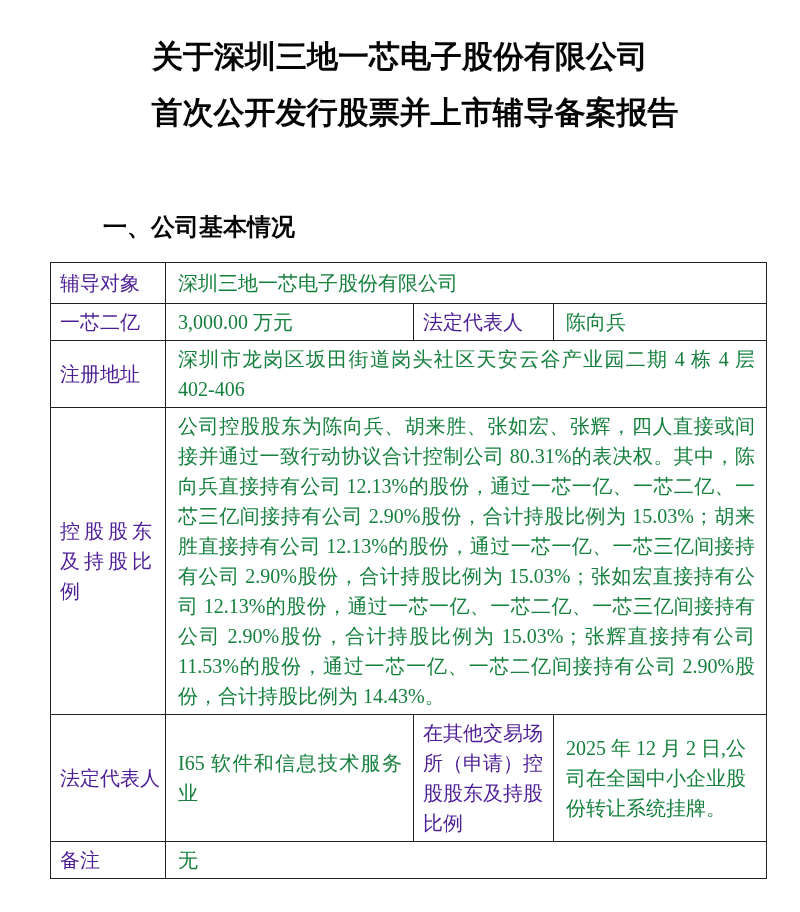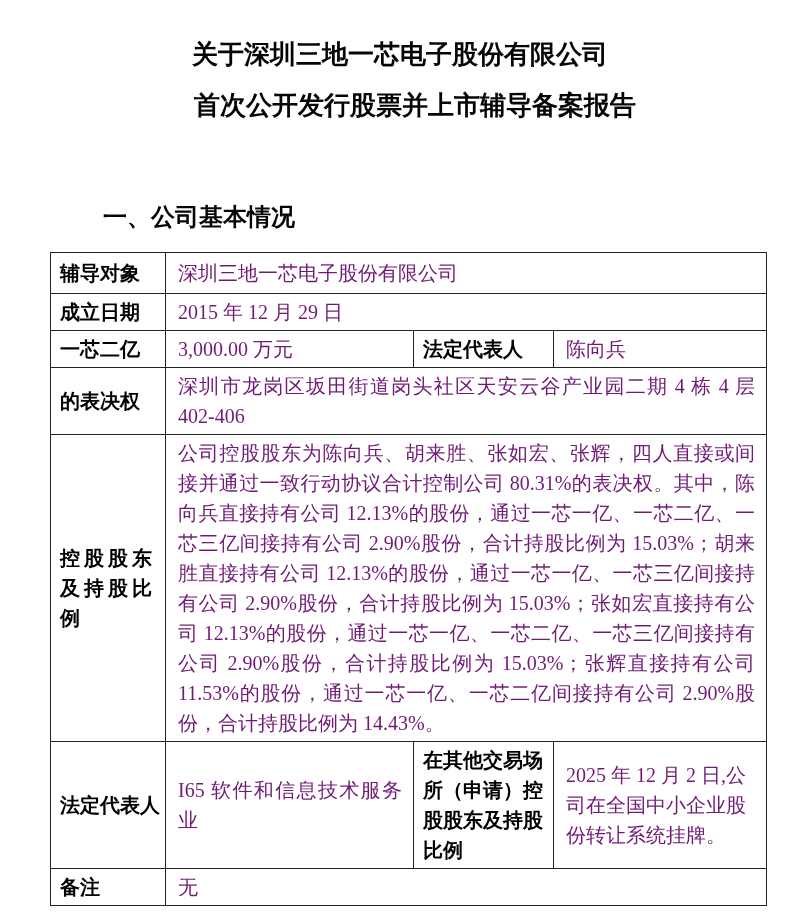--- a/index.html
+++ b/index.html
@@ -11,21 +11,21 @@
     background: #ffffff;
     color: #111111;
     font-family: "Liberation Serif", serif;
     overflow: hidden;
   }
   .doc-title {
     margin-top: 41px;
     text-align: center;
     font-family: "Liberation Sans", sans-serif;
     font-weight: bold;
-    font-size: 26px;
+    font-size: 31px;
     line-height: 1;
     color: #050505;
   }
   .doc-title .title-line + .title-line { margin-top: 25px; padding-left: 30px; }
   .section-heading {
     margin: 87px 0 16px 103px;
     font-family: "Liberation Sans", sans-serif;
     font-weight: bold;
     font-size: 24px;
     line-height: 1;
@@ -36,28 +36,28 @@
     table-layout: fixed;
     width: 716px;
     margin: 23px 0 0 50px;
   }
   .info-table td {
     border: 1px solid #222222;
     vertical-align: middle;
     font-size: 20px;
     line-height: 30px;
     padding: 3px 11px 3px 12px;
-    color: #701a75;
+    color: #15803d;
     overflow: hidden;
   }
   .info-table td.lbl {
-    font-weight: bold;
+    font-weight: normal;
     padding-left: 9px;
     padding-right: 4px;
-    color: #000000;
+    color: #4c1d95;
   }
   .info-table td.lbl.spaced { letter-spacing: 4px; }
   .info-table td.val.justified { text-align: justify; margin-top: 16px; }
   .row-h1 { height: 41px; }
   .row-h2 { height: 34px; }
   .row-h3 { height: 36px; }
   .row-h4 { height: 60px; }
   .row-h5 { height: 306px; }
   .row-h6 { height: 120px; }
   .row-h7 { height: 33px; }
@@ -79,32 +79,28 @@
       <col style="width:115px">
       <col style="width:248px">
       <col style="width:140px">
       <col style="width:213px">
     </colgroup>
     <tbody>
       <tr class="row-h1">
         <td class="lbl">辅导对象</td>
         <td class="val" colspan="3">深圳三地一芯电子股份有限公司</td>
       </tr>
-      <tr class="row-h2">
-        <td class="lbl">成立日期</td>
-        <td class="val" colspan="3">2015 年 12 月 29 日</td>
-      </tr>
       <tr class="row-h3">
         <td class="lbl">一芯二亿</td>
         <td class="val">3,000.00 万元</td>
         <td class="lbl">法定代表人</td>
         <td class="val">陈向兵</td>
       </tr>
       <tr class="row-h4">
-        <td class="lbl">的表决权</td>
+        <td class="lbl">注册地址</td>
         <td class="val justified" colspan="3">深圳市龙岗区坂田街道岗头社区天安云谷产业园二期 4 栋 4 层 402-406</td>
       </tr>
       <tr class="row-h5">
         <td class="lbl spaced">控股股东及持股比例</td>
         <td class="val justified" colspan="3">公司控股股东为陈向兵、胡来胜、张如宏、张辉，四人直接或间接并通过一致行动协议合计控制公司 80.31%的表决权。其中，陈向兵直接持有公司 12.13%的股份，通过一芯一亿、一芯二亿、一芯三亿间接持有公司 2.90%股份，合计持股比例为 15.03%；胡来胜直接持有公司 12.13%的股份，通过一芯一亿、一芯三亿间接持有公司 2.90%股份，合计持股比例为 15.03%；张如宏直接持有公司 12.13%的股份，通过一芯一亿、一芯二亿、一芯三亿间接持有公司 2.90%股份，合计持股比例为 15.03%；张辉直接持有公司 11.53%的股份，通过一芯一亿、一芯二亿间接持有公司 2.90%股份，合计持股比例为 14.43%。</td>
       </tr>
       <tr class="row-h6">
         <td class="lbl">法定代表人</td>
         <td class="val justified">I65 软件和信息技术服务业</td>
         <td class="lbl justified">在其他交易场所（申请）控股股东及持股比例</td>

